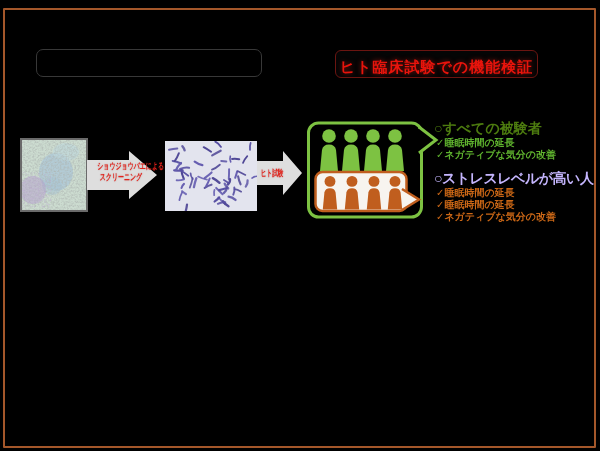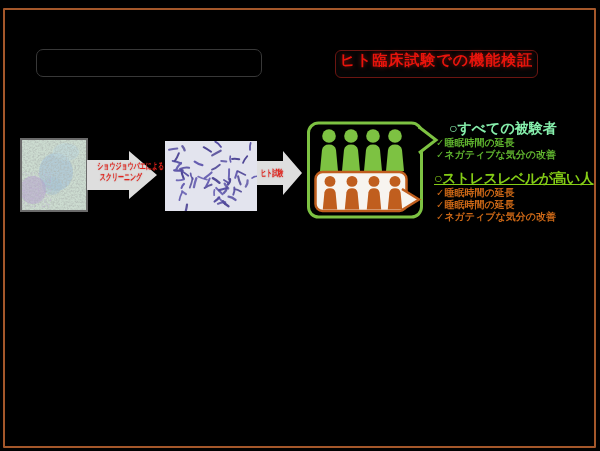--- a/index.html
+++ b/index.html
@@ -17,21 +17,21 @@
   }
 
   
   #empty-title-box{
     left:36px;top:49px;width:224px;height:26px;
     border:1px solid #383838;border-radius:7px;background:#000;
   }
   #clinical-badge{
     left:335px;top:50px;width:201px;height:26px;
     border:1px solid #6b1511;border-radius:6px;background:#050505;
-    display:flex;align-items:flex-start;justify-content:center;
+    display:flex;align-items:flex-end;justify-content:center;
   }
   #clinical-badge .txt{
     color:#e8140c;font-size:15px;font-weight:bold;letter-spacing:1px;
     text-shadow:0 0 5px rgba(240,30,20,.55);white-space:nowrap;
   }
 
   
   #micrograph1{left:20px;top:138px;width:64px;height:70px;border:2px solid #6a6a6a;background:#ccdcd0;}
   #micrograph1 svg,#micrograph2 svg{display:block;}
   #micrograph2{left:165px;top:141px;width:92px;height:70px;background:#e3e4ee;}
@@ -46,23 +46,23 @@
   }
   #arrow1-label{left:85px;top:161px;width:72px;font-size:9px;line-height:11px;transform:scaleX(.66);transform-origin:50% 0;}
   #arrow2-label{left:250px;top:167px;width:44px;font-size:9px;transform:scaleX(.62);transform-origin:50% 0;}
 
   
   #subjects-panel{left:305px;top:112px;}
 
   
   .res-head{font-weight:bold;font-size:14px;white-space:nowrap;}
   .res-items div{font-weight:bold;font-size:10px;line-height:12px;white-space:nowrap;}
-  #all-subjects-heading{left:434px;top:120px;color:#86efac;margin-left:15px;}
+  #all-subjects-heading{left:434px;top:120px;color:#4d7c0f;}
   #all-subjects-items{left:436px;top:137px;color:#5fb32e;}
-  #stress-heading{left:434px;top:170px;color:#84cc16;letter-spacing:-.5px;text-decoration:underline;}
+  #stress-heading{left:434px;top:170px;color:#c4b5fd;letter-spacing:-.5px;}
   #stress-items{left:436px;top:187px;color:#cb6716;}
 </style>
 </head>
 <body>
 
 <div class="abs" id="slide-frame"></div>
 
 <div class="abs" id="empty-title-box"></div>
 <div class="abs" id="clinical-badge">
   <span class="txt">ヒト臨床試験での機能検証</span>

